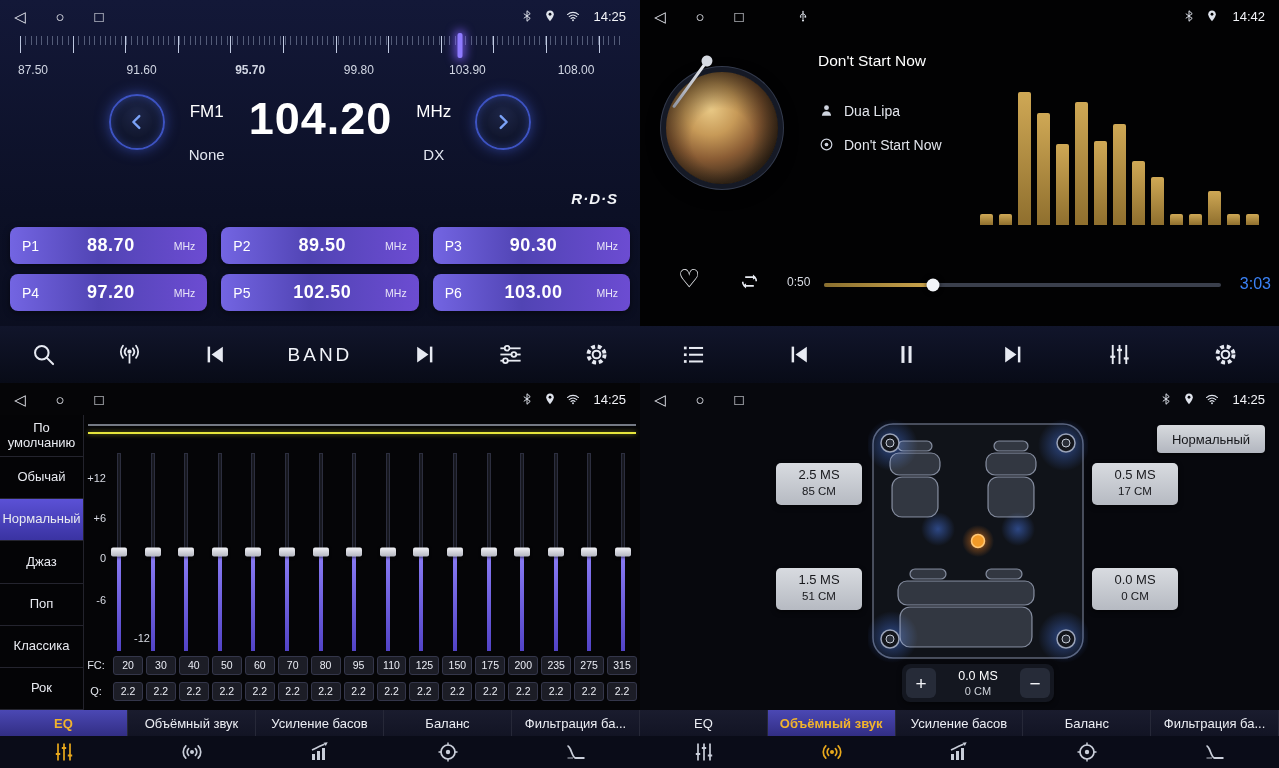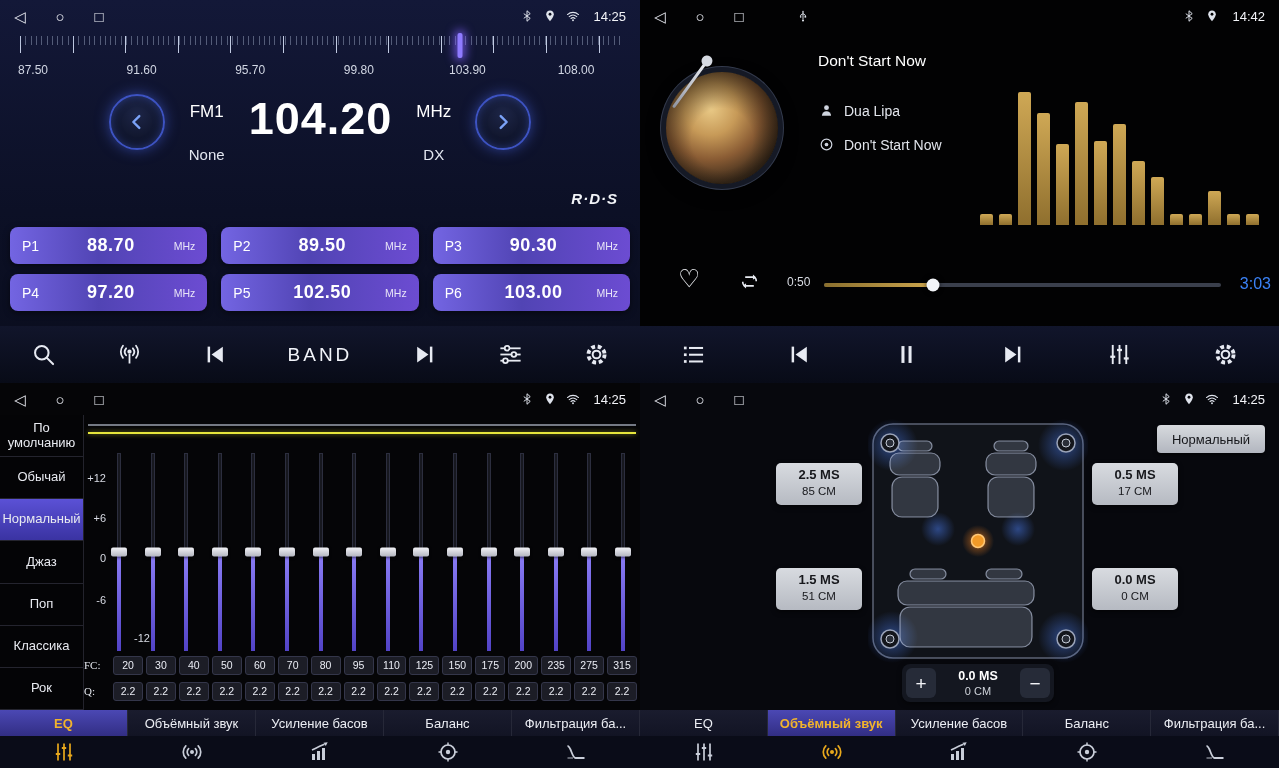--- a/index.html
+++ b/index.html
@@ -87,21 +87,21 @@
   .line-gray   { position:absolute; left:4px; right:4px; top:9px;  height:2px; background:#9aa0ad; opacity:.75; }
   .line-yellow { position:absolute; left:4px; right:4px; top:17px; height:2px; background:#e6e63c; box-shadow:0 0 5px rgba(230,230,60,.6); }
   .eq-axis span { position:absolute; left:0; width:22px; text-align:right; transform:translateY(-50%); font-size:11px; color:#d8dbe4; }
   .eq-sliders { position:absolute; left:26px; right:8px; top:38px; bottom:59px; display:flex; justify-content:space-between; }
   .eq-slider { position:relative; width:18px; height:100%; cursor:pointer; }
   .eq-track { position:absolute; left:50%; transform:translateX(-50%); top:0; bottom:0; width:4px; background:#17181f; border:1px solid #2c2e3e; }
   .eq-fill  { position:absolute; left:50%; transform:translateX(-50%); top:50%; bottom:0; width:4px; background:linear-gradient(180deg,#8b7df5,#5243c6); }
   .eq-knob  { position:absolute; left:50%; top:50%; transform:translate(-50%,-50%); width:16px; height:9px; border-radius:2px; background:linear-gradient(180deg,#f2f2f6,#b4b6c0); box-shadow:0 1px 3px rgba(0,0,0,.7); }
   .val-row { position:absolute; left:84px; right:3px; display:flex; align-items:center; gap:3px; height:20px; }
   #fc-row { top:272px; } #q-row { top:298px; }
-  .val-label { width:26px; font-size:11px; color:#e4e7ee; text-align:left; padding-right:2px; flex:0 0 26px;font-family:Liberation Serif, serif; }
+  .val-label { width:26px; font-size:11px; color:#e4e7ee; text-align:center; padding-right:2px; flex:0 0 26px; }
   .chip { flex:1; background:#1c1d26; border:1px solid #34364a; border-radius:3px; font-size:10.5px; color:#eaecf4; text-align:center; padding:2.5px 0; }
 
   
   .footer { position:absolute; left:0; right:0; bottom:0; height:58px; }
   .tab-row { display:flex; height:26px; }
   .tab { flex:1; display:flex; align-items:center; justify-content:center; font-size:13px; color:#eceef4; border-right:1px solid #262838; background:linear-gradient(180deg,#1a1c2e,#121424); cursor:pointer; white-space:nowrap; overflow:hidden; }
   .tab.active { background:linear-gradient(180deg,#4b48b4,#322e84); color:#f2b42c; font-weight:bold; }
   .icon-row { display:flex; height:32px; background:#0a0c18; }
   .ticon { flex:1; display:flex; align-items:center; justify-content:center; color:#c9ced9; cursor:pointer; }
   .ticon.active { color:#e8a81c; }
@@ -110,21 +110,21 @@
   
   .stage-menu { position:absolute; left:0; top:32px; width:88px; height:295px; display:flex; flex-direction:column; }
   .mode { flex:1; display:flex; align-items:center; justify-content:center; text-align:center; font-size:11px; font-weight:bold; color:#f2f3f7; border-bottom:1px solid #34343e; padding:2px 7px; line-height:1.3; cursor:pointer; }
   .mode.active { background:#15161e; }
   .stage-preset { position:absolute; right:14px; top:42px; width:108px; height:28px; border:none; border-radius:4px; font-size:13px; color:#15161a;
     background:linear-gradient(180deg,#d7dade,#b2b6bf); box-shadow:0 2px 4px rgba(0,0,0,.6); cursor:pointer; }
   .car { position:absolute; left:228px; top:36px; width:220px; height:244px; }
   .car svg { width:100%; height:100%; display:block; }
   .delay-box { position:absolute; width:86px; height:42px; border-radius:5px; text-align:center; padding-top:4px; color:#17181c; cursor:pointer;
     background:linear-gradient(180deg,#d8dbe0,#b6bac2); box-shadow:0 2px 5px rgba(0,0,0,.55); }
-  .d-ms { display:block; font-size:13px; font-weight:bold; line-height:1.3; }
+  .d-ms { display:block; font-size:13px; font-weight:normal; line-height:1.3; }
   .d-cm { display:block; font-size:11.5px; line-height:1.3; }
   .adjust { position:absolute; left:262px; top:281px; width:152px; height:38px; border-radius:8px; background:#141720; display:flex; align-items:center; justify-content:space-between; padding:4px; box-shadow:0 2px 5px rgba(0,0,0,.5); }
   .adj-btn { width:30px; height:30px; border:none; border-radius:6px; background:#262b38; color:#f2f3f7; font-size:19px; line-height:1; cursor:pointer; }
   .adj-val { text-align:center; color:#fff; }
   .adj-val .d-ms { font-size:12.5px; }
   .adj-val .d-cm { font-size:11px; color:#cfd3da; }
 </style>
 </head>
 <body>
 
@@ -158,21 +158,21 @@
         <span class="sbtime">14:25</span>
       </div>
     </header>
 
     <div class="ruler">
       <div class="ticks"></div>
       <div class="cursor" id="radio-cursor" style="left: 73.4%;"></div>
       <div class="scale-labels" id="radio-scale">
           <span class="scale-label" style="left: 0%;">87.50</span>
           <span class="scale-label" style="left: 20%;">91.60</span>
-          <span class="scale-label" style="left: 40%;">95.70</span>
+          <span class="scale-label" style="left: 40%; font-weight: bold;">95.70</span>
           <span class="scale-label" style="left: 60%;">99.80</span>
           <span class="scale-label" style="left: 80%; text-align: right;">103.90</span>
           <span class="scale-label" style="left: 100%;">108.00</span>
         </div>
     </div>
 
     <div class="freq-row">
       <button class="nav-circle">
           <svg viewBox="0 0 24 24">
             <path d="M14.5 5.5L8 12l6.5 6.5" fill="none" stroke="#7ba2f7" stroke-width="2.6" stroke-linecap="round" stroke-linejoin="round"></path>

